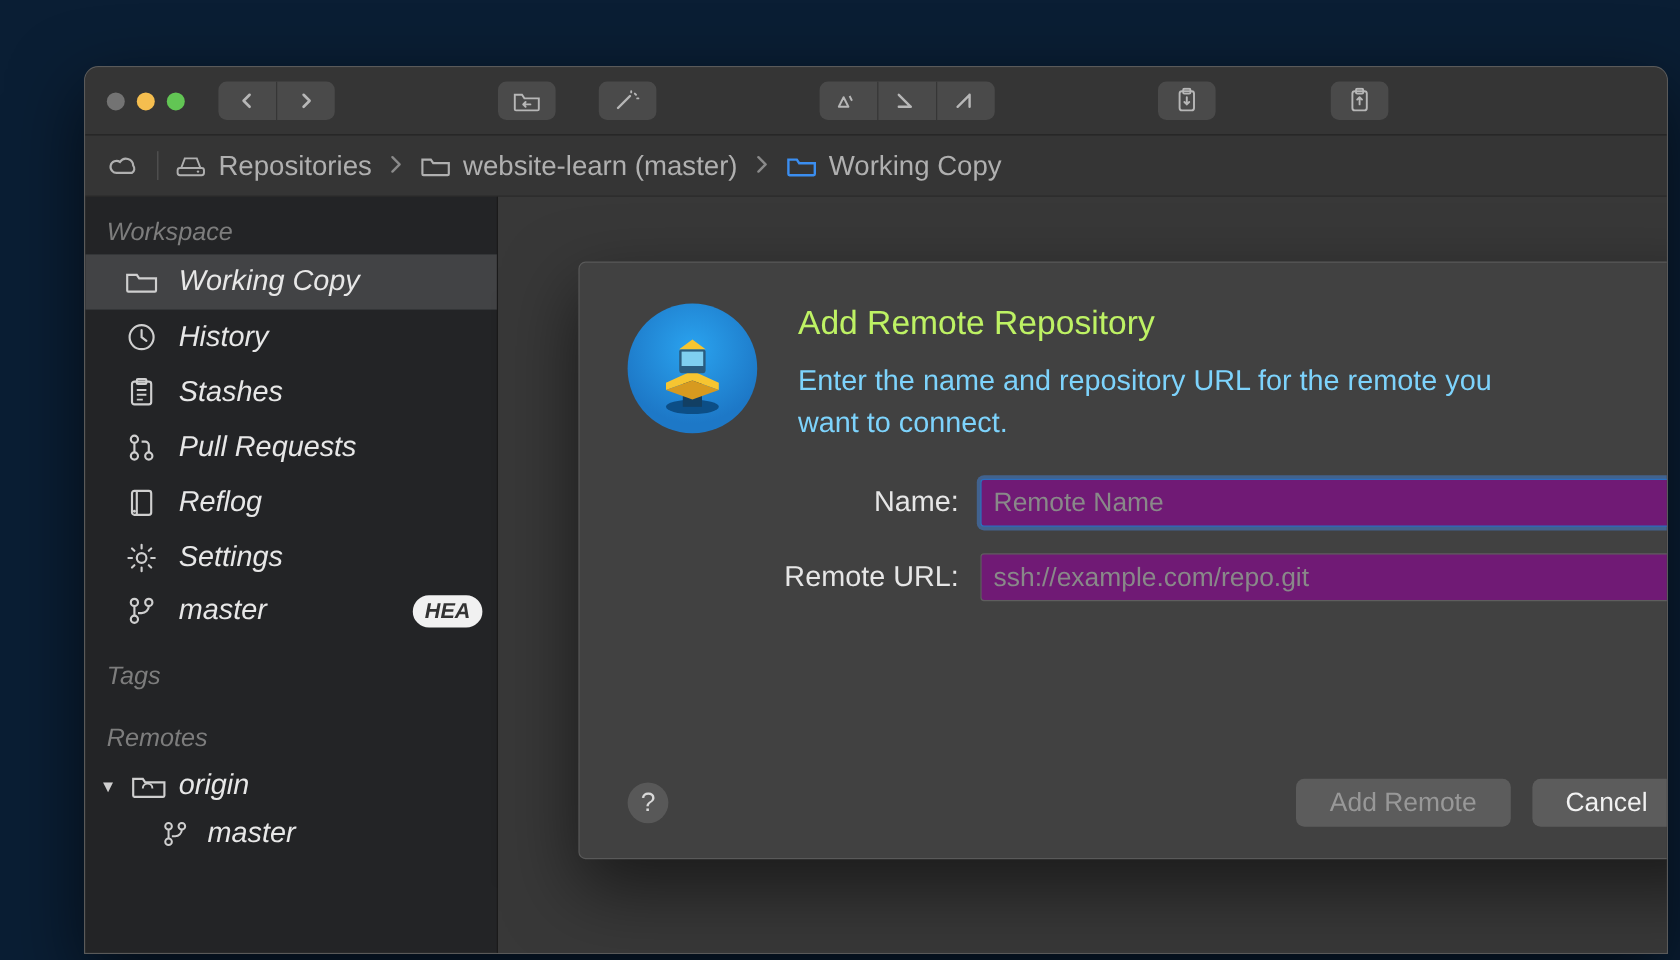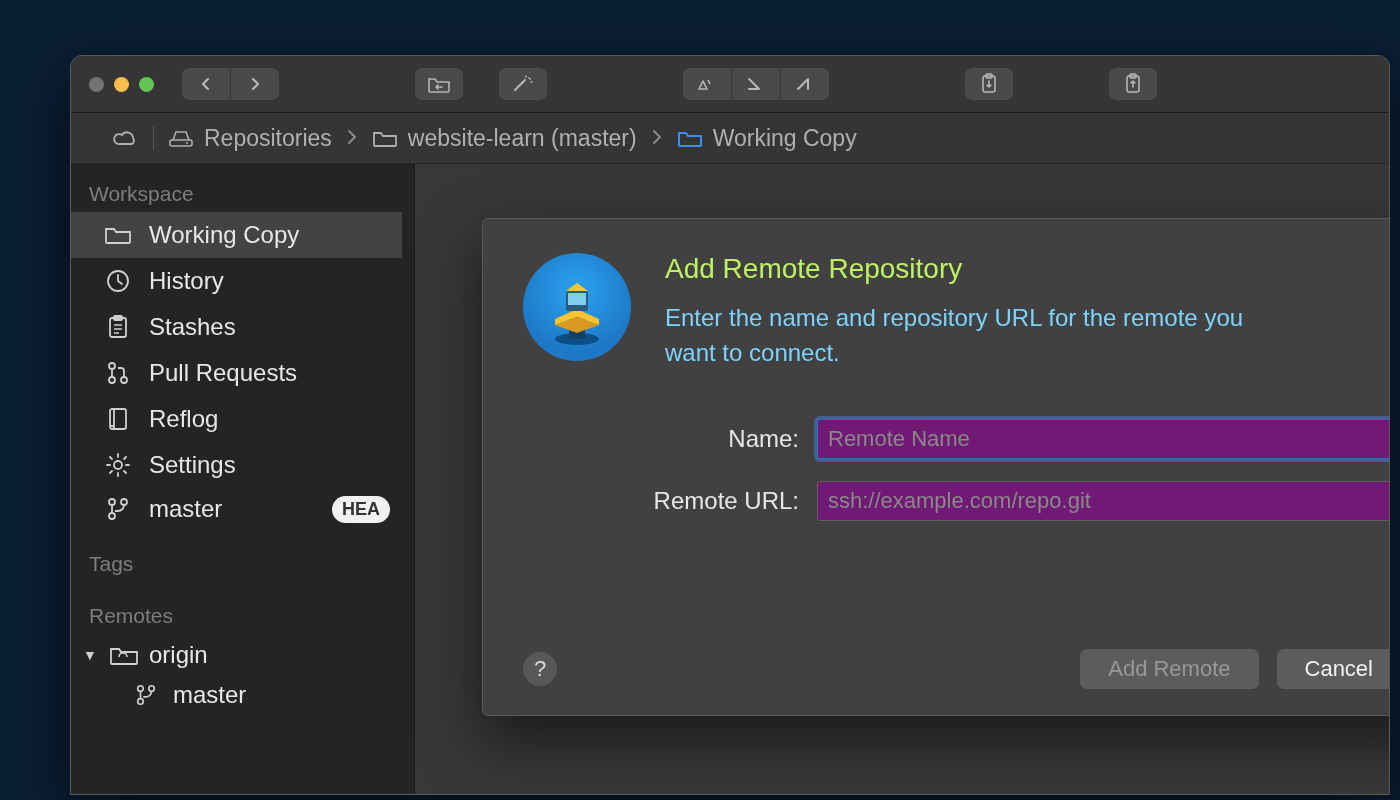--- a/index.html
+++ b/index.html
@@ -60,43 +60,44 @@
   .tb-btn + .tb-btn { border-left: 1px solid #363636; }
   .tb-btn svg { display: block; }
   .tb-spacer-sm { width: 20px; }
   .tb-spacer    { flex: 0 0 120px; }
 
   
   .crumbbar {
     display: flex;
     align-items: center;
     height: 50px;
-    padding: 0 40px;
+    padding: 0 18px;
     gap: 14px;
     background: #353535;
     border-bottom: 1px solid #2a2a2a;
     color: #b0b0b0;
     font-size: 23px;
   }
   .crumb { display: inline-flex; align-items: center; gap: 10px; }
   .crumb-sep { color: #8a8a8a; }
   .vbar { width: 1px; height: 24px; background: #555; }
   .icon-slot { display: inline-flex; }
 
   
   .body {
     display: flex;
     height: calc(100% - 106px);
   }
   .sidebar {
     width: 344px;
     background: #232426;
-    padding: 10px 12px 20px 0;
+    padding: 10px 0 20px 0;
     box-sizing: border-box;
     border-right: 1px solid #1a1a1a;
+    font-style: italic;
   }
   .section-label {
     padding: 8px 18px 6px 18px;
     font-size: 21px;
     color: #7d7d7d;
   }
   .sb-item {
     display: flex;
     align-items: center;
     gap: 16px;
@@ -170,21 +171,21 @@
   .tower-icon {
     width: 108px; height: 108px; flex: 0 0 108px;
     border-radius: 50%;
     background: radial-gradient(circle at 50% 35%, #2aa3ef 0%, #1d78c7 70%);
     display: flex; align-items: center; justify-content: center;
   }
   .sheet-title { font-size: 28px; font-weight: 400; margin: 0 0 16px 0; color: #bef264; }
   .sheet-desc  { font-size: 24px; color: #7dd3fc; line-height: 1.45; max-width: 620px; }
 
   .form {
-    margin-top: 48px;
+    margin-top: 28px;
   }
   .field-row {
     display: flex;
     align-items: center;
     margin-bottom: 22px;
   }
   .field-label {
     width: 276px;
     text-align: right;
     padding-right: 18px;

